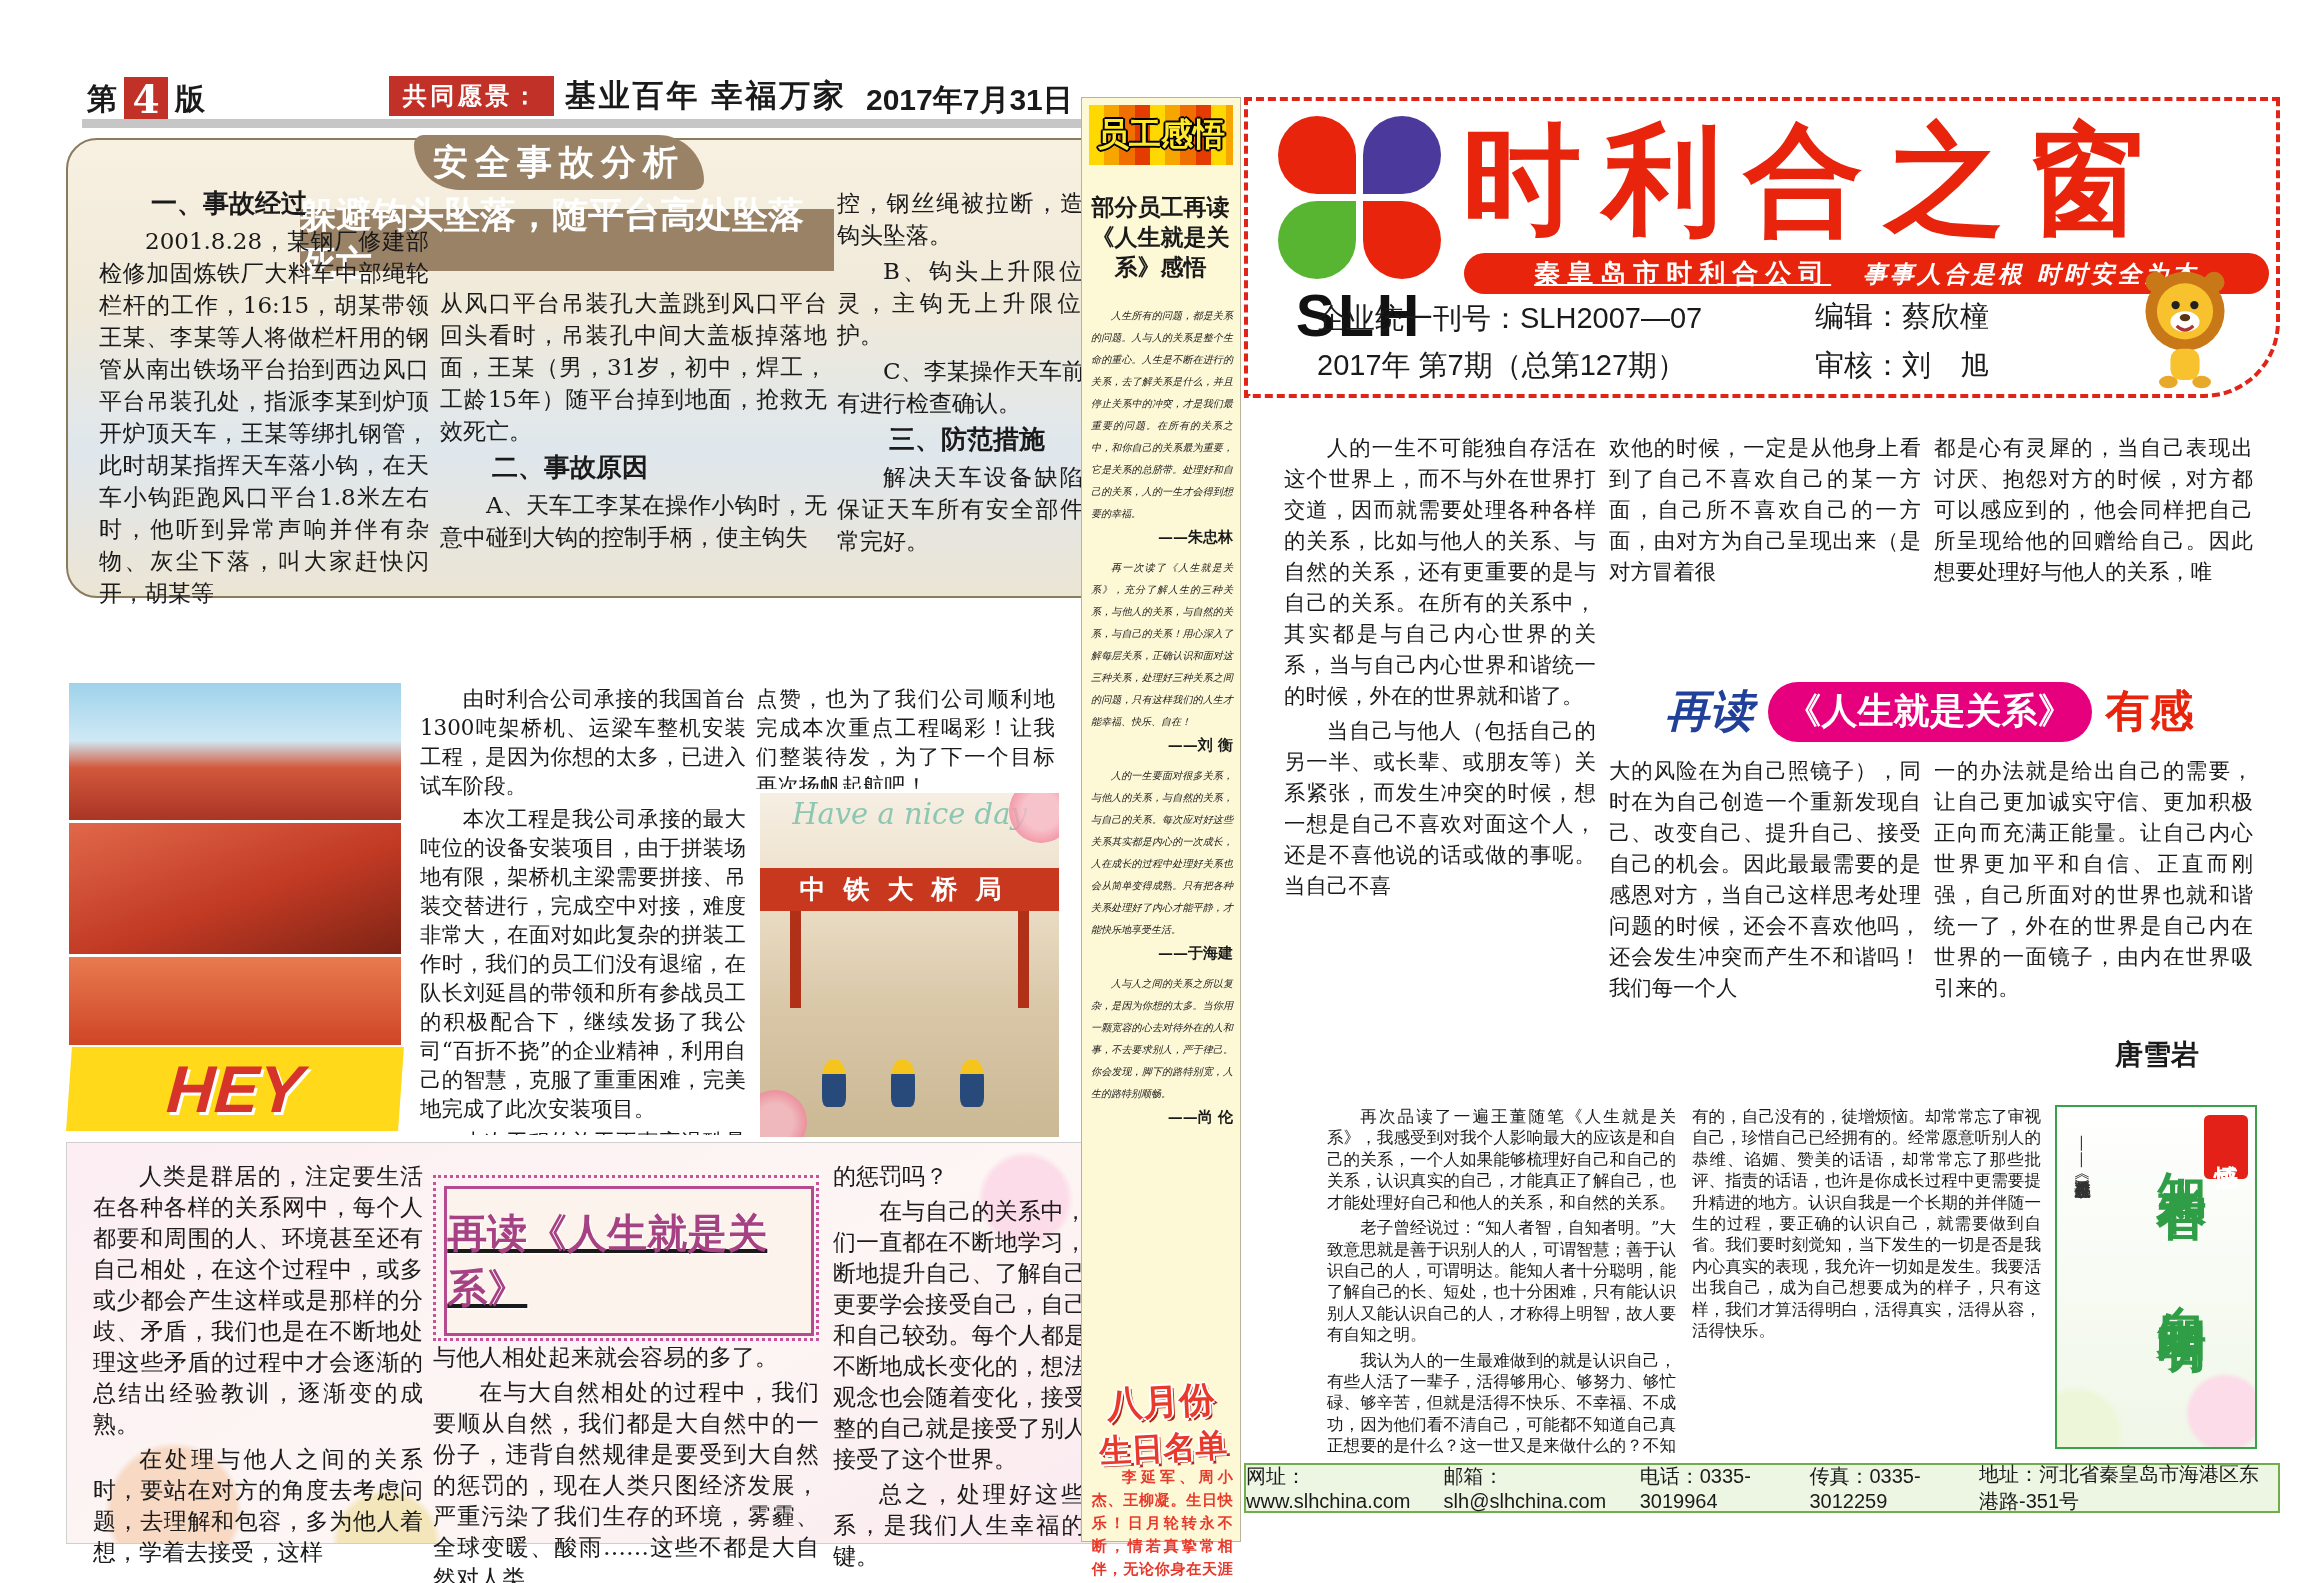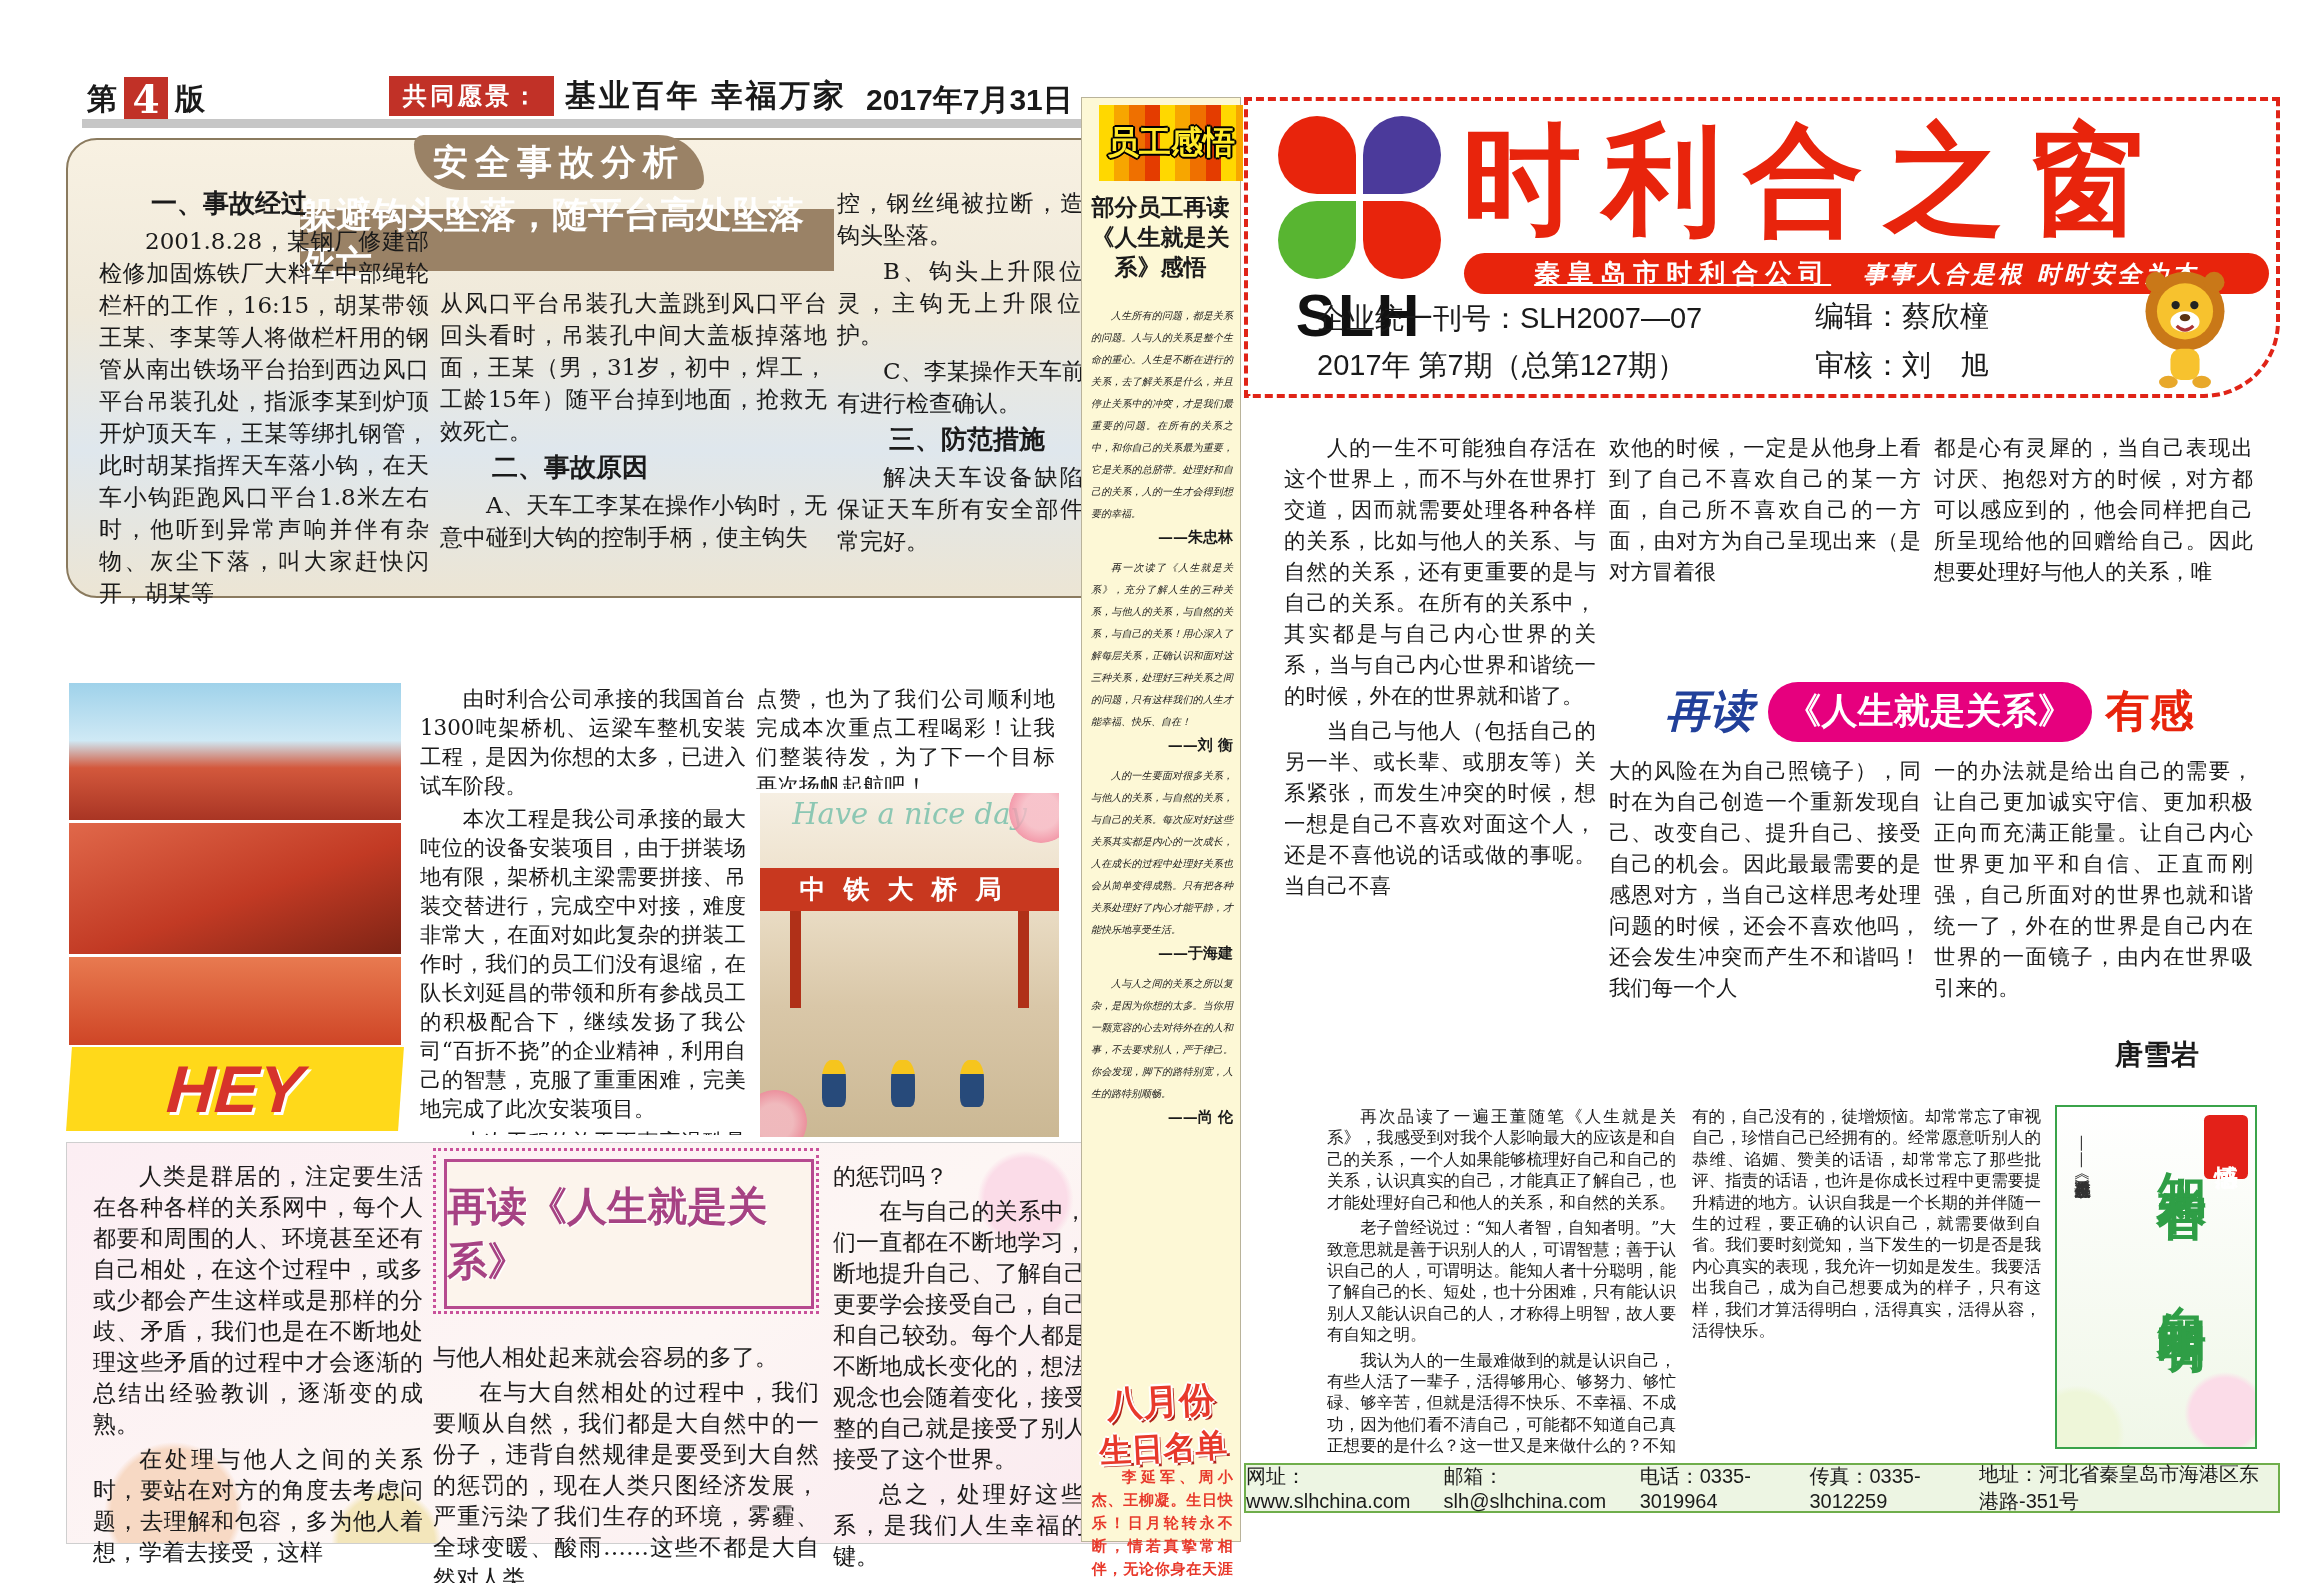--- a/index.html
+++ b/index.html
@@ -64,29 +64,29 @@
 
   
   .relations{left:66px;top:1142px;width:1065px;height:400px;border:1.4px solid #cfcfcf;
      background:
        radial-gradient(circle at 10% 92%,#f7d9c4 0 62px,transparent 69px),
        radial-gradient(circle at 30% 100%,#f3e6bb 0 48px,transparent 55px),
        radial-gradient(circle at 90% 14%,#fbdce8 0 41px,transparent 48px),
        linear-gradient(150deg,#fceef3,#fdf6f4 55%,#fae9ef);}
   .rel-col{font-size:23px;line-height:31px;}
   .rel-c1{left:26px;top:18px;width:330px;height:364px;}
-  .rel-box{left:366px;top:5px;width:386px;height:166px;border:3.5px dotted #c9519b;padding:8.3px;box-sizing:border-box;}
+  .rel-box{left:366px;top:32px;width:386px;height:166px;border:3.5px dotted #c9519b;padding:8.3px;box-sizing:border-box;text-decoration:underline;}
   .rel-box-in{width:100%;height:100%;border:3.5px solid #b64a8f;background:#fcf4ec;display:flex;align-items:center;
               justify-content:center;color:#a64283;font-size:40px;font-weight:bold;text-shadow:1.4px 1.4px 0 #fff;}
   .rel-c2{left:366px;top:199px;width:386px;height:183px;}
   .rel-c3{left:766px;top:18px;width:277px;height:373px;}
 
   
   .strip{left:1081px;top:97px;width:160px;height:1445px;background:#fdf8d6;border:1.4px solid #b9b39a;box-sizing:border-box;}
-  .strip-title{left:17px;top:7px;width:144px;height:76px;display:flex;align-items:center;justify-content:center;
+  .strip-title{left:7px;top:7px;width:144px;height:60px;display:flex;align-items:center;justify-content:center;
      background:repeating-linear-gradient(90deg,#ffd800 0 15px,#f7a600 15px 30px,#ef7000 30px 46px,#e43c00 46px 61px);}
   .strip-title span{font-family:"Liberation Sans",sans-serif;font-size:32px;font-weight:bold;color:#ffe92a;
      text-shadow:-2.1px 0 #000,2.1px 0 #000,0 -2.1px #000,0 2.1px #000,-1.4px -1.4px #000,1.4px 1.4px #000,1.4px -1.4px #000,-1.4px 1.4px #000;}
   .strip-header{left:4.1px;top:94px;width:149px;text-align:center;font-size:23px;font-weight:bold;line-height:30px;
                 font-family:"Liberation Sans",sans-serif;}
   .quotes{left:9px;top:207px;width:142px;}
   .q{margin:0 0 7px 0;}
   .q p{font-style:italic;font-size:10px;line-height:22px;margin:0;}
   .qa{text-align:right;font-weight:bold;font-size:15px;line-height:25px;}
   .bday-title{left:4.1px;top:1280px;width:152px;text-align:center;transform:rotate(-3deg);}

